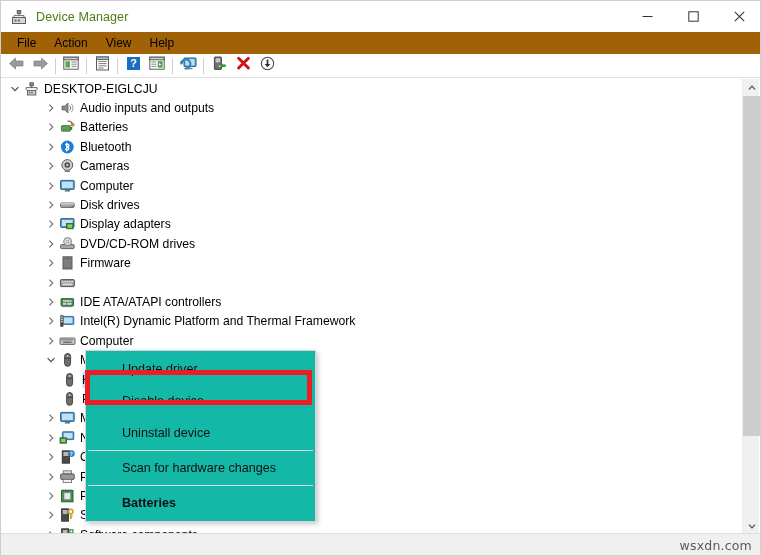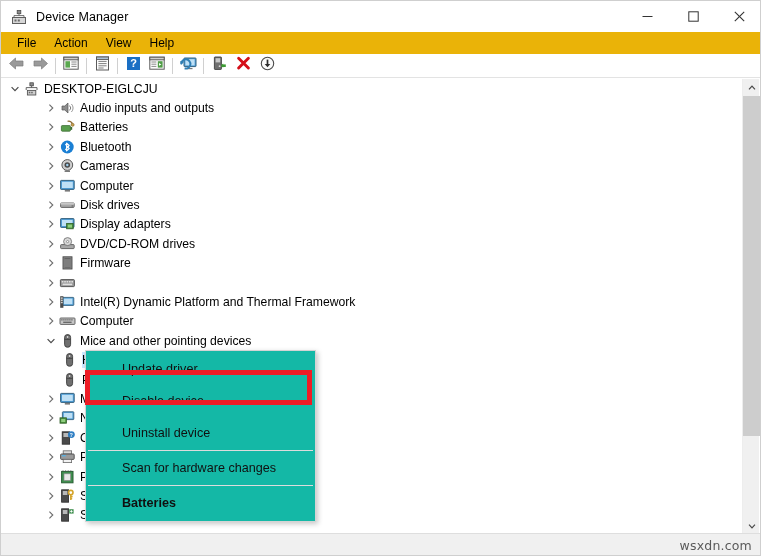--- a/index.html
+++ b/index.html
@@ -34,21 +34,21 @@
   .title-icon {
     width: 18px;
     height: 18px;
     margin-left: 9px;
     margin-right: 8px;
     flex: 0 0 auto;
     position: relative;
   }
   .title-text {
     font-size: 12.5px;
-    color: #000000;
+    color: #4d7c0f;
     letter-spacing: 0.1px;
   }
   .win-buttons {
     position: absolute;
     right: 0; top: 0;
     height: 31px;
     display: flex;
   }
   .win-btn {
     width: 46px;
@@ -60,21 +60,21 @@
     color: #333;
     cursor: default;
   }
 
   
   .menubar {
     position: absolute;
     left: 0; top: 31px;
     width: 761px;
     height: 22px;
-    background: #eab308;
+    background: #a16207;
     display: flex;
     align-items: center;
     padding-left: 7px;
     box-sizing: border-box;
   }
   .menu-item {
     font-size: 12px;
     color: #000;
     padding: 2px 9px;
     cursor: default;
@@ -614,20 +614,39 @@
           <rect x="2.8" y="6" width="1.6" height="1.5" fill="#e0e0e0"></rect>
           <rect x="5.2" y="6" width="1.6" height="1.5" fill="#e0e0e0"></rect>
           <rect x="7.6" y="6" width="1.6" height="1.5" fill="#e0e0e0"></rect>
           <rect x="10" y="6" width="1.6" height="1.5" fill="#e0e0e0"></rect>
           <rect x="12.4" y="6" width="1.6" height="1.5" fill="#e0e0e0"></rect>
           <rect x="3.6" y="8.6" width="9.6" height="1.6" fill="#e0e0e0"></rect>
         </svg>
       </span>
     </div>
 
+    <div class="trow lv1">
+      <span class="chev">
+        <svg width="10" height="10" viewBox="0 0 10 10">
+            <path d="M3.4 1.6 L6.8 5 L3.4 8.4" fill="none" stroke="#6d6d6d" stroke-width="1.1"></path>
+          </svg>
+      </span>
+      <span class="ticon">
+        <svg width="17" height="16" viewBox="0 0 17 16">
+          <rect x="2" y="4.6" width="12.6" height="7.2" rx="0.6" fill="#3f8f4f" stroke="#2a5e35" stroke-width="0.9"></rect>
+          <rect x="4" y="6" width="8.6" height="2.2" fill="#bfbfbf"></rect>
+          <rect x="4" y="9" width="3" height="1.8" fill="#d8d8d8"></rect>
+          <rect x="8" y="9" width="4.6" height="1.8" fill="#d8d8d8"></rect>
+          <line x1="3" y1="12.6" x2="13.6" y2="12.6" stroke="#7a7a7a" stroke-width="1"></line>
+        </svg>
+      </span>
+      <span class="tlabel-wrap">
+          <span class="tlabel">IDE ATA/ATAPI controllers</span>
+        </span>
+    </div>
 
     <div class="trow lv1">
       <span class="chev">
         <svg width="10" height="10" viewBox="0 0 10 10">
             <path d="M3.4 1.6 L6.8 5 L3.4 8.4" fill="none" stroke="#6d6d6d" stroke-width="1.1"></path>
           </svg>
       </span>
       <span class="ticon">
         <svg width="17" height="16" viewBox="0 0 17 16">
           <rect x="3.4" y="3.4" width="11.4" height="8" rx="0.6" fill="#4f9ed8" stroke="#35627f" stroke-width="0.9"></rect>

